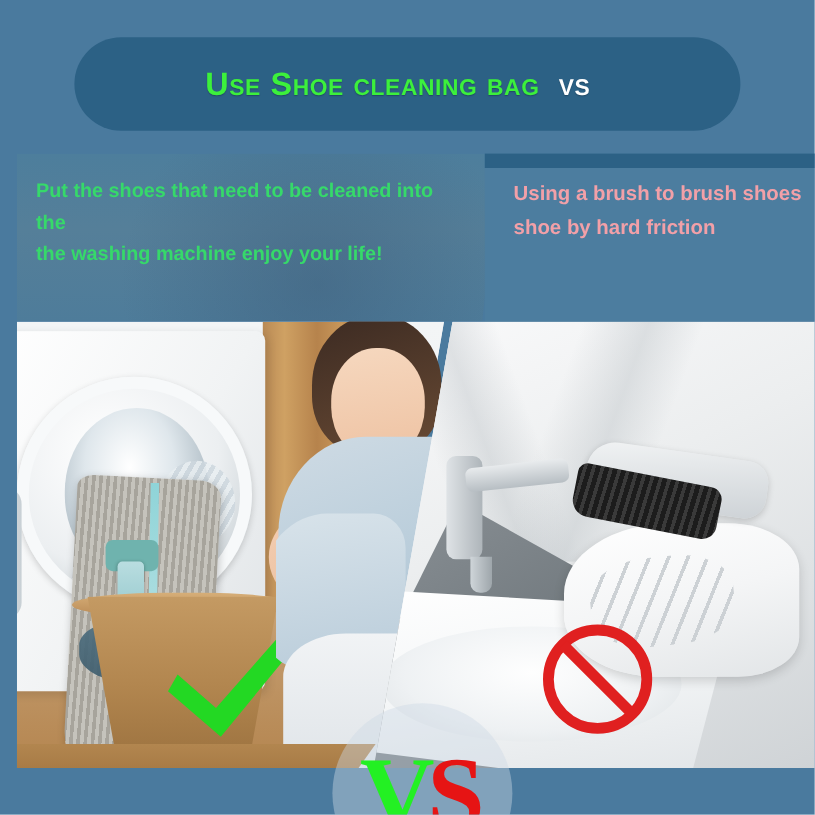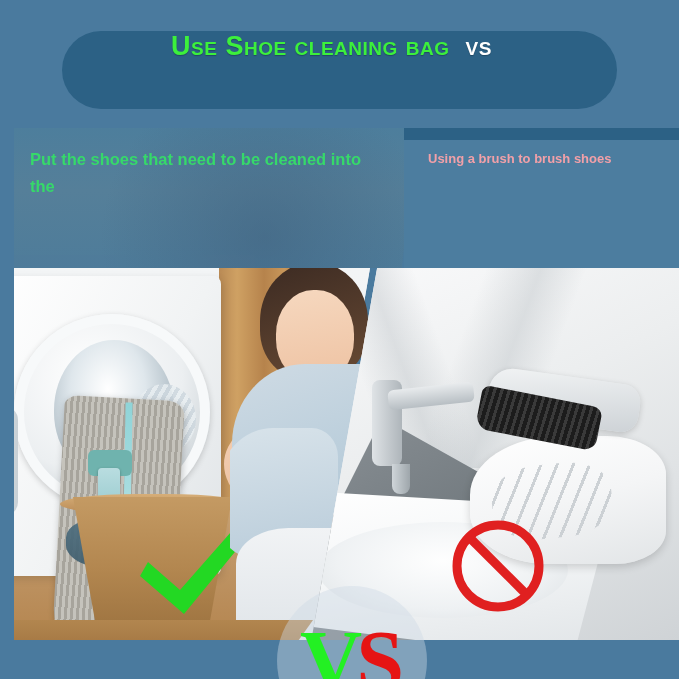--- a/index.html
+++ b/index.html
@@ -19,20 +19,21 @@
   
   .header-pill {
     position: absolute;
     left: 62px;
     top: 31px;
     width: 555px;
     height: 78px;
     background: #2c6185;
     border-radius: 44px;
     display: flex;
+    align-items: center;
     justify-content: center;
     box-sizing: border-box;
     padding: 0 18px;
   }
   .title-line {
     display: flex;
     align-items: baseline;
     white-space: nowrap;
   }
   .t-green {
@@ -109,21 +110,21 @@
     top: 18px;
     width: 360px;
     color: #36d96a;
     font-size: 16.5px;
   }
   .desc-text.right {
     left: 428px;
     top: 20px;
     width: 240px;
     color: #f2a0a8;
-    font-size: 13px;
+    font-size: 17px;
   }
   .desc-text .ln { display: block; }
 
   
   .photo-band {
     position: absolute;
     left: 0;
     top: 268px;
     width: 679px;
     height: 390px;
@@ -439,24 +440,26 @@
       <span class="t-vs">VS</span>
     </div>
   </div>
 
   <div class="desc-band">
     <div class="desc-left-bg"></div>
     <div class="desc-right-bg"></div>
 
     <div class="desc-text left">
       <span class="ln">Put the shoes that need to be cleaned into the</span>
+      <span class="ln">the washing machine enjoy your life!</span>
     </div>
 
     <div class="desc-text right">
       <span class="ln">Using a brush to brush shoes</span>
+      <span class="ln">shoe by hard friction</span>
     </div>
   </div>
 
   <div class="photo-band">
 
     <div class="panel-left">
       <div class="wall"></div>
       <div class="wood-door"></div>
       <div class="floor-shadow"></div>
 

